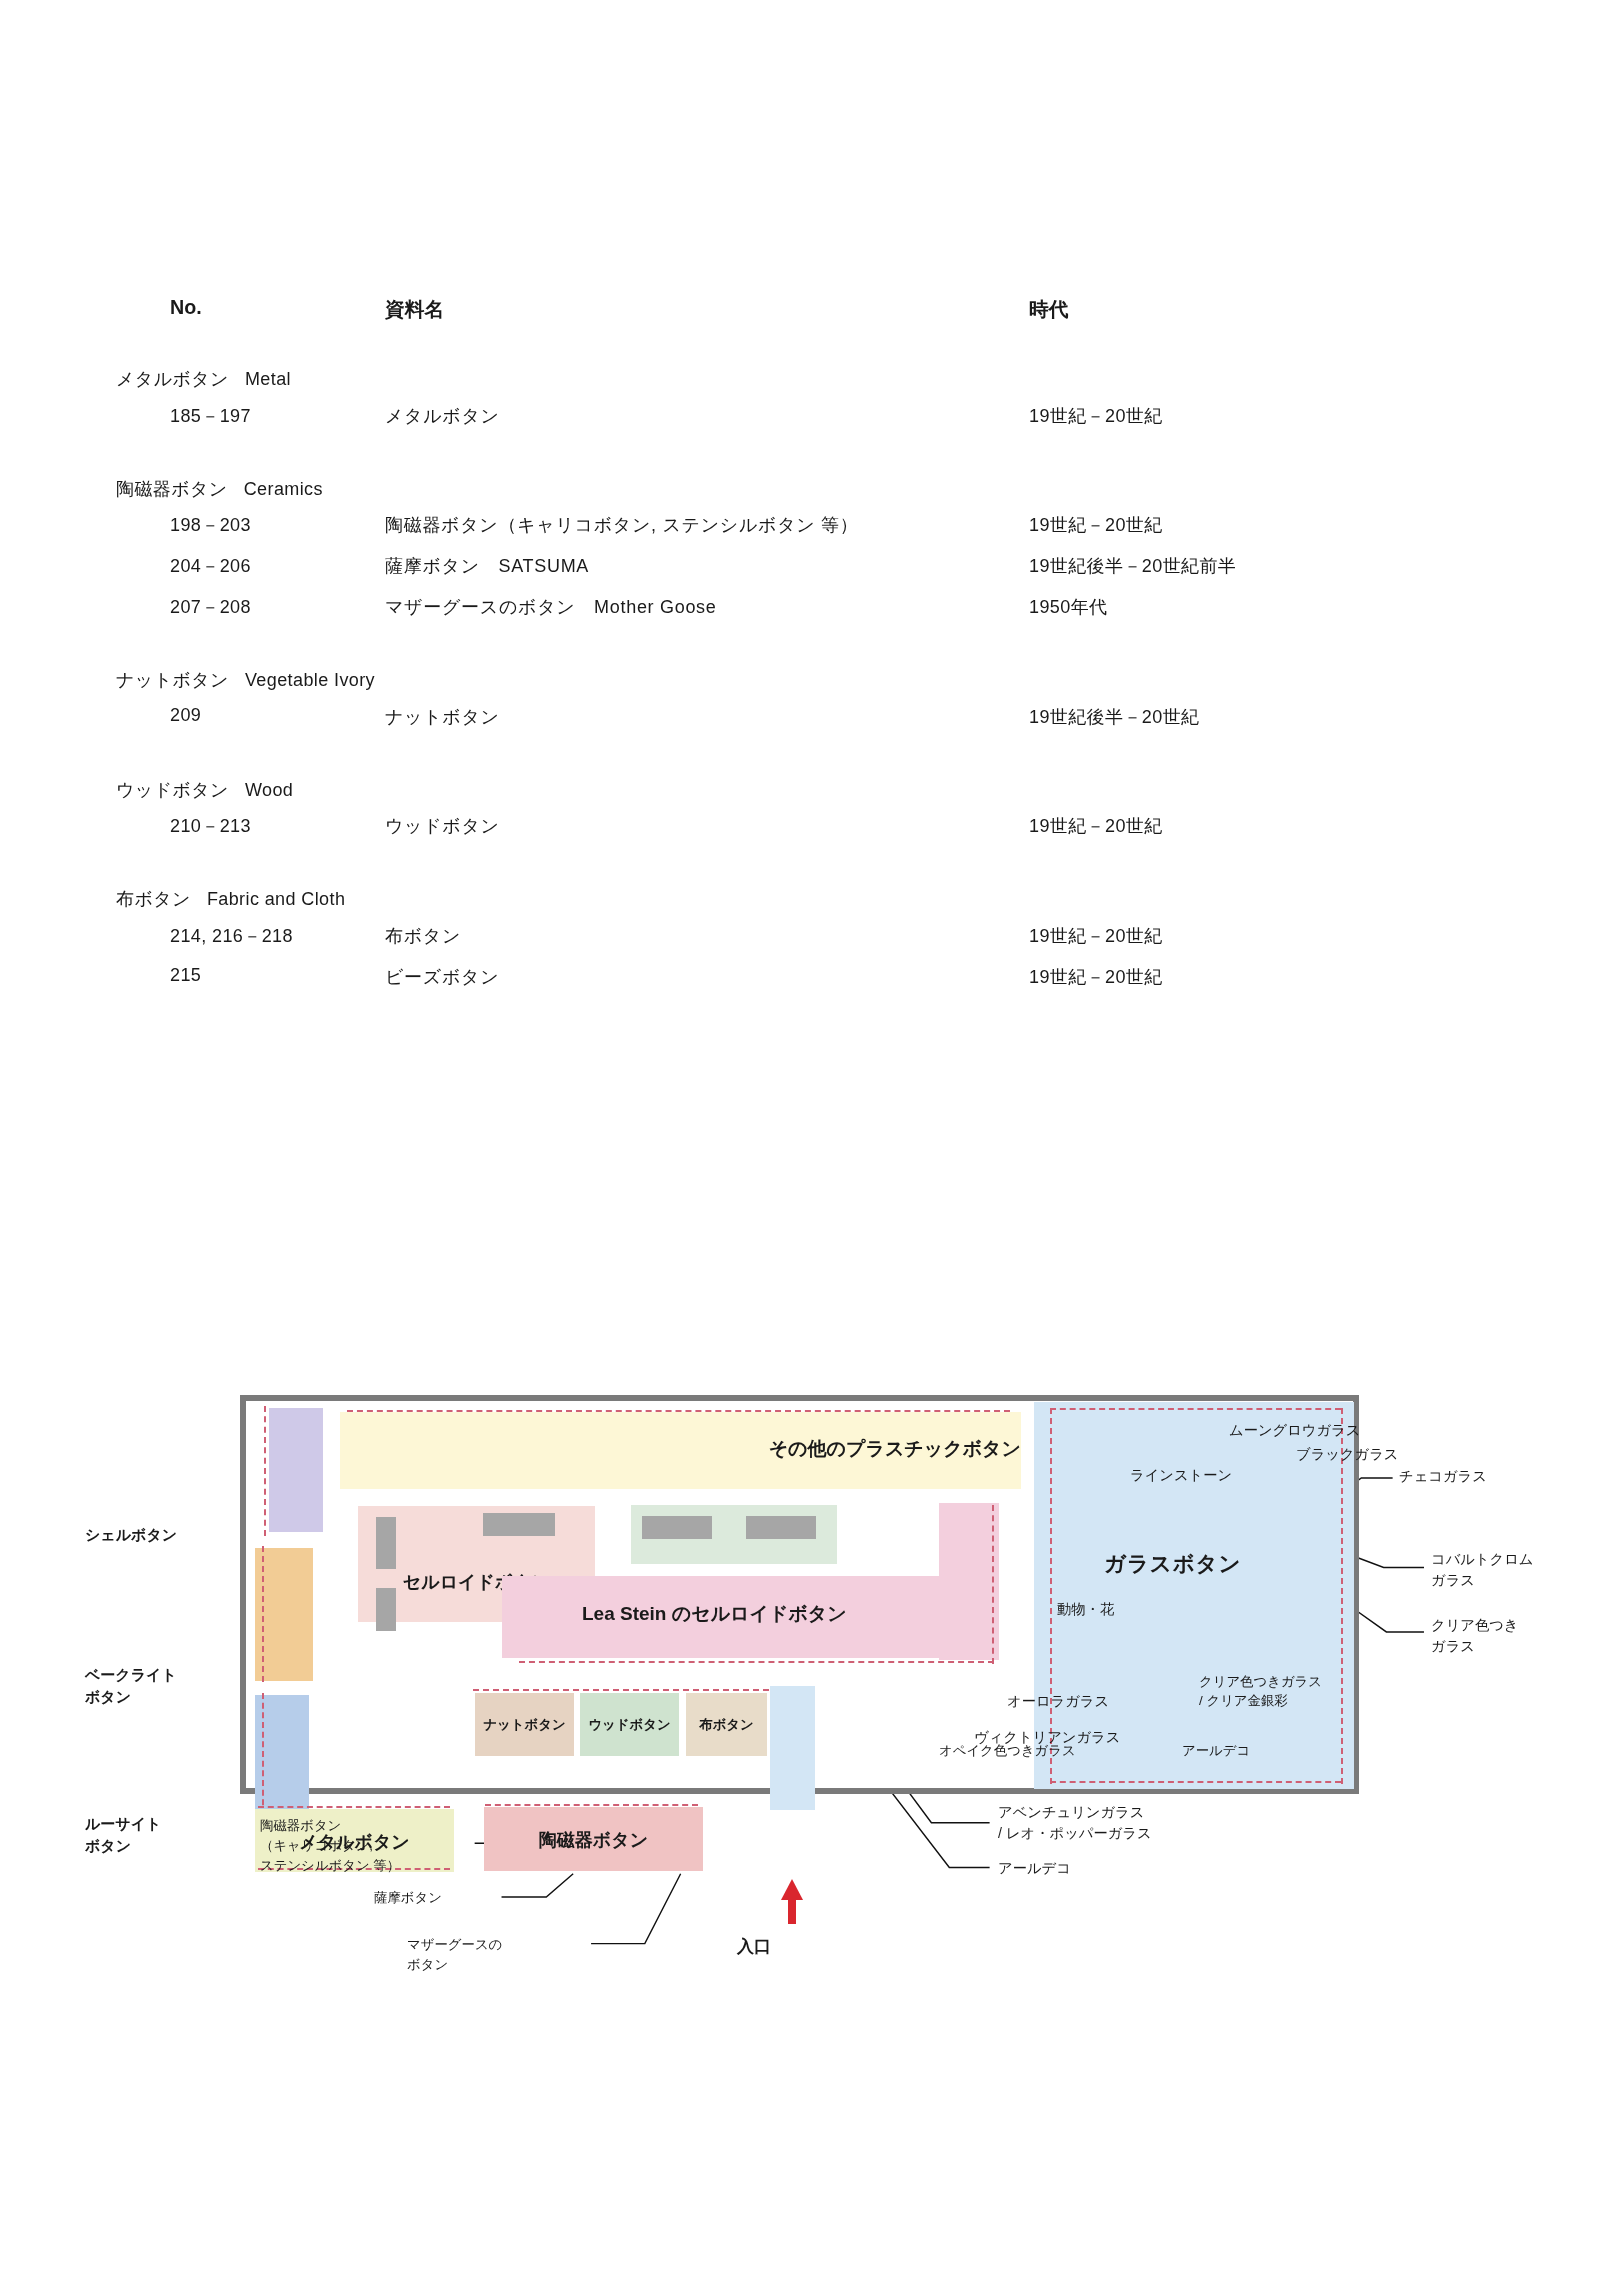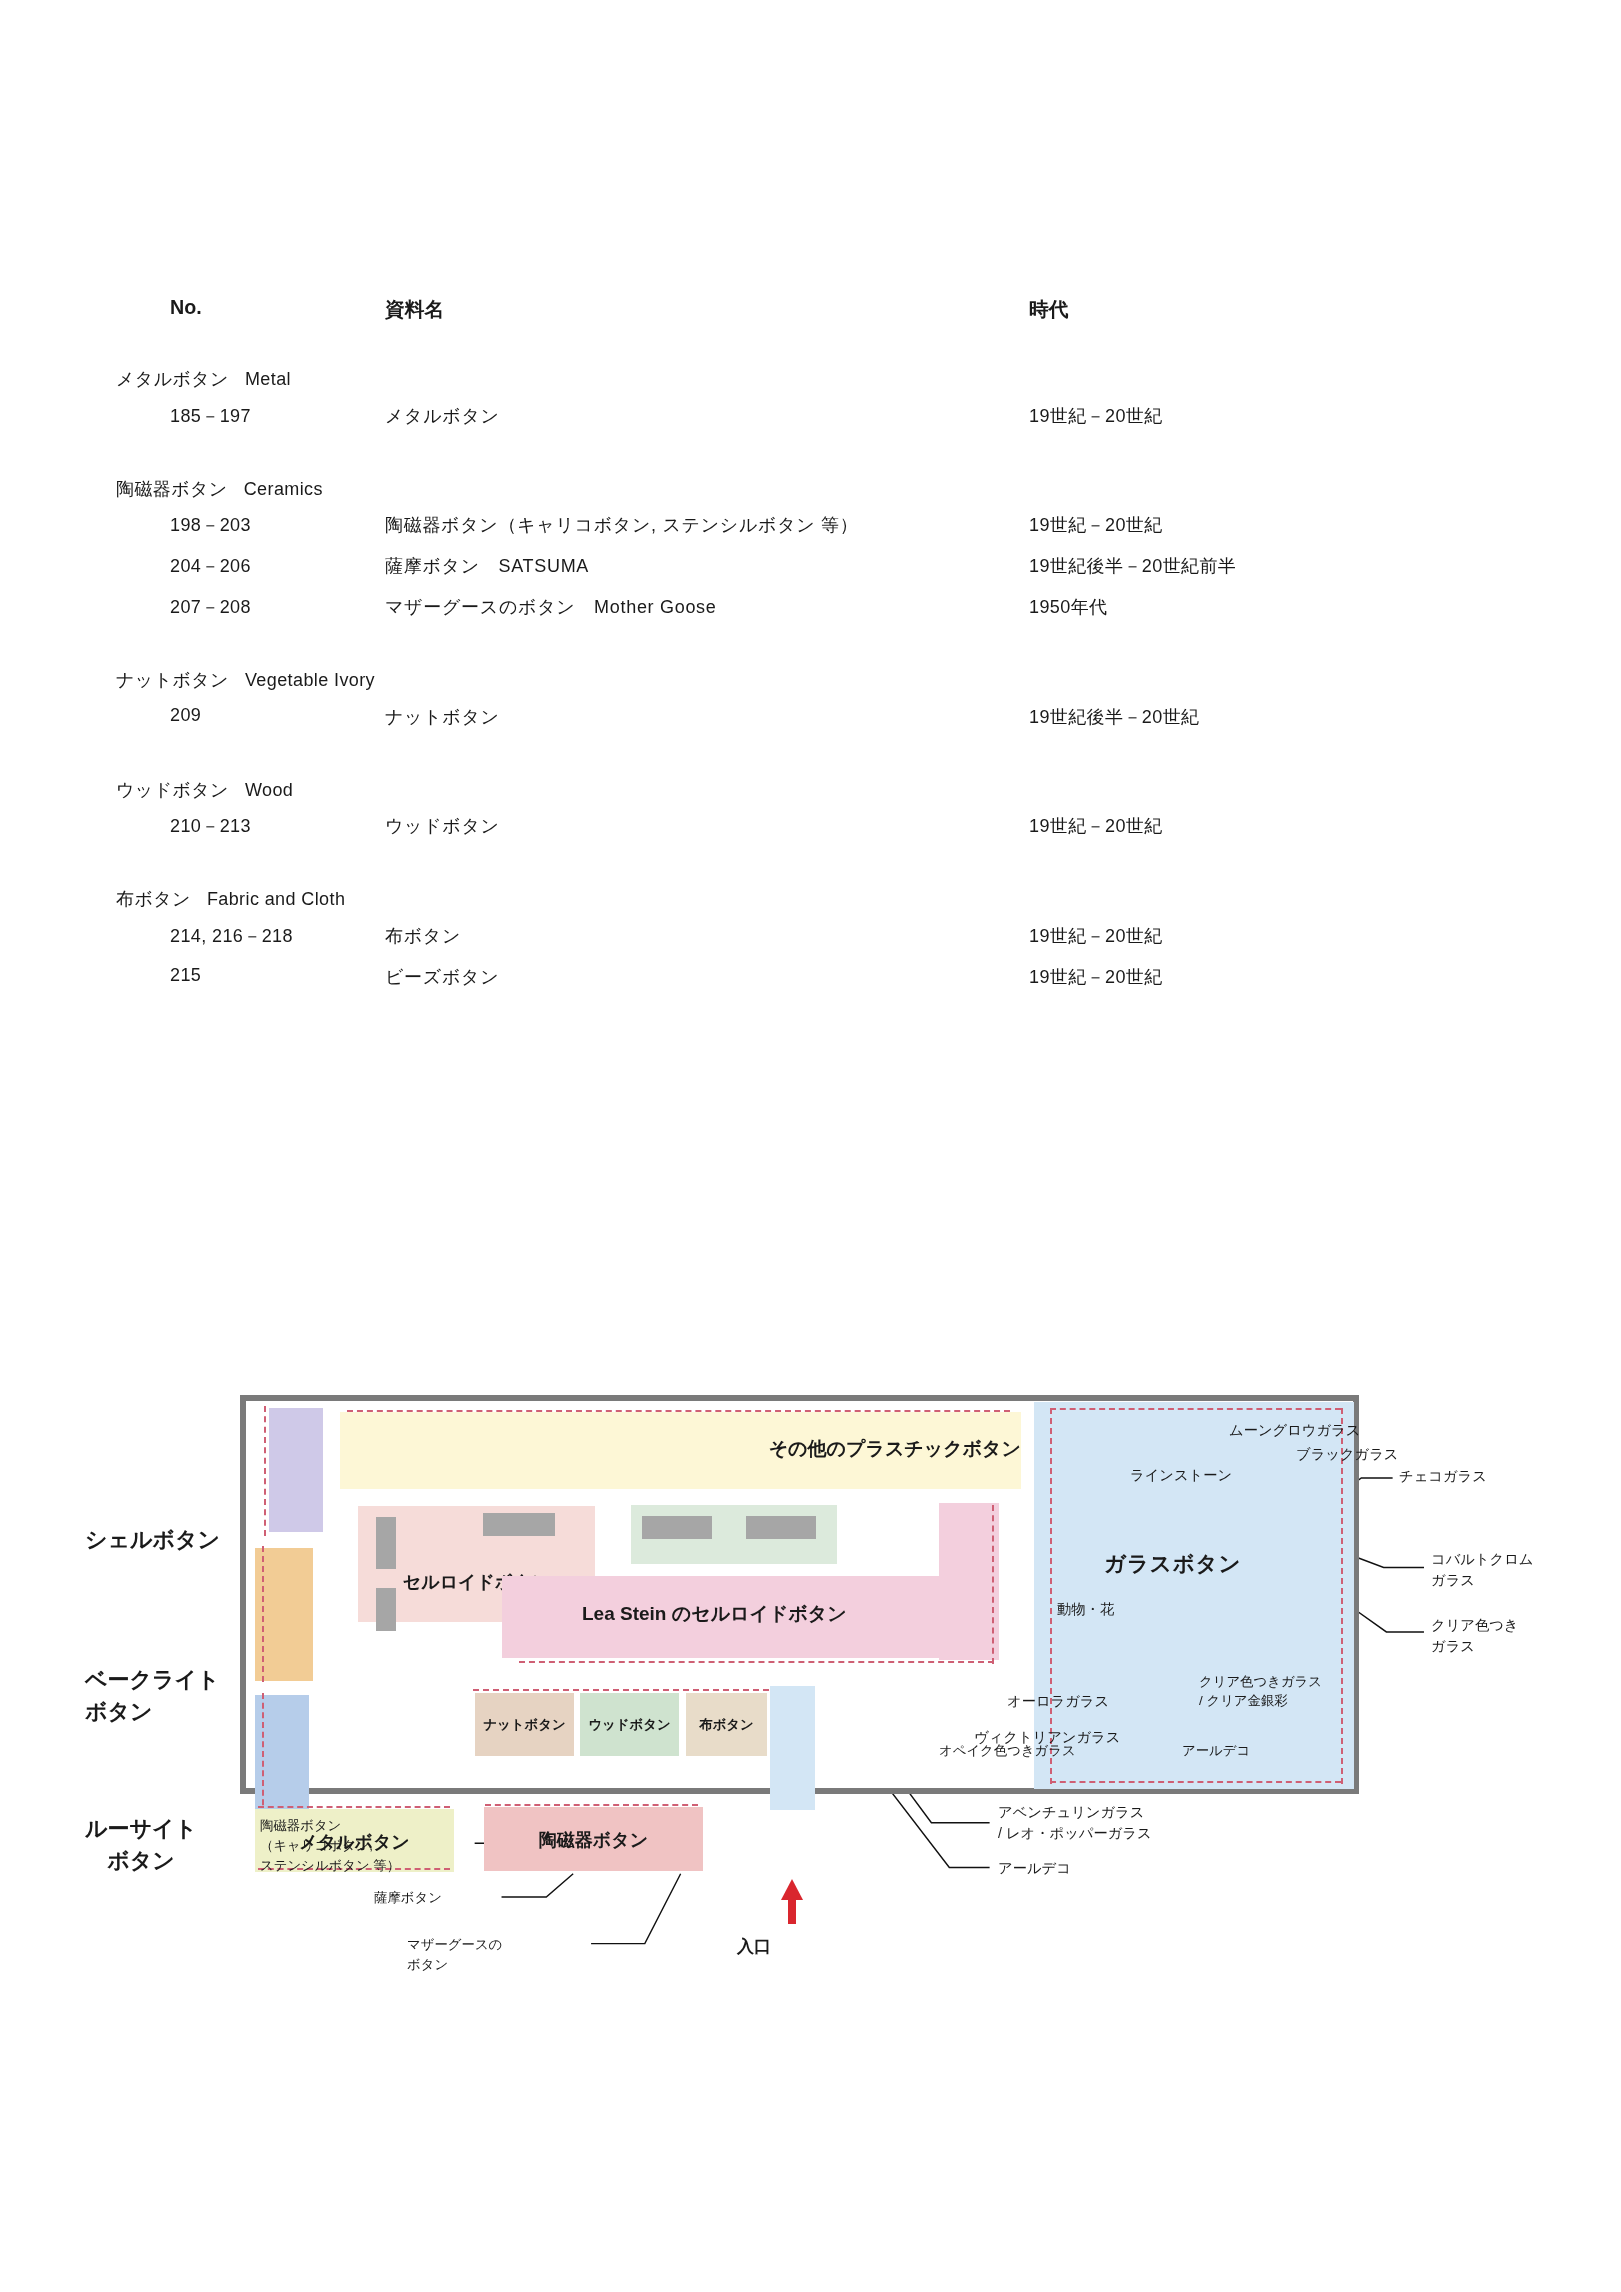--- a/index.html
+++ b/index.html
@@ -306,21 +306,21 @@
     font-size: 18px;
     font-weight: bold;
     text-align: center;
     width: 100%;
     top: 20.6px;
   }
 
   
   .side-label {
     position: absolute;
-    font-size: 22px;
+    font-size: 15px;
     font-weight: bold;
     line-height: 1.45;
   }
 
   
   .callout {
     position: absolute;
     font-size: 14.3px;
     line-height: 1.5;
     white-space: pre-line;
@@ -527,21 +527,21 @@
   <div class="shell-block"></div>
   <div class="dash-v" style="left:264px; top:170px; height:130px;"></div>
   <div class="bakelite-block"></div>
   <div class="dash-v" style="left:262px; top:310px; height:136px;"></div>
   <div class="lucite-block"></div>
   <div class="dash-v" style="left:262px; top:457px; height:122px;"></div>
 
   <div class="side-label" style="left: 85px; top: 288px; white-space: pre-line;">シェルボタン</div>
   <div class="side-label" style="left: 85px; top: 428px; white-space: pre-line;" style2="">ベークライト
 ボタン</div>
-  <div class="side-label" style="left: 85px; top: 577px; white-space: pre-line; text-align: center;">ルーサイト
+  <div class="side-label" style="left: 85px; top: 577px; white-space: pre-line;">ルーサイト
 ボタン</div>
 
   <div class="nut-block">
     <div class="small-label">ナットボタン</div>
   </div>
   <div class="wood-block">
     <div class="small-label">ウッドボタン</div>
   </div>
   <div class="fabric-block">
     <div class="small-label">布ボタン</div>

